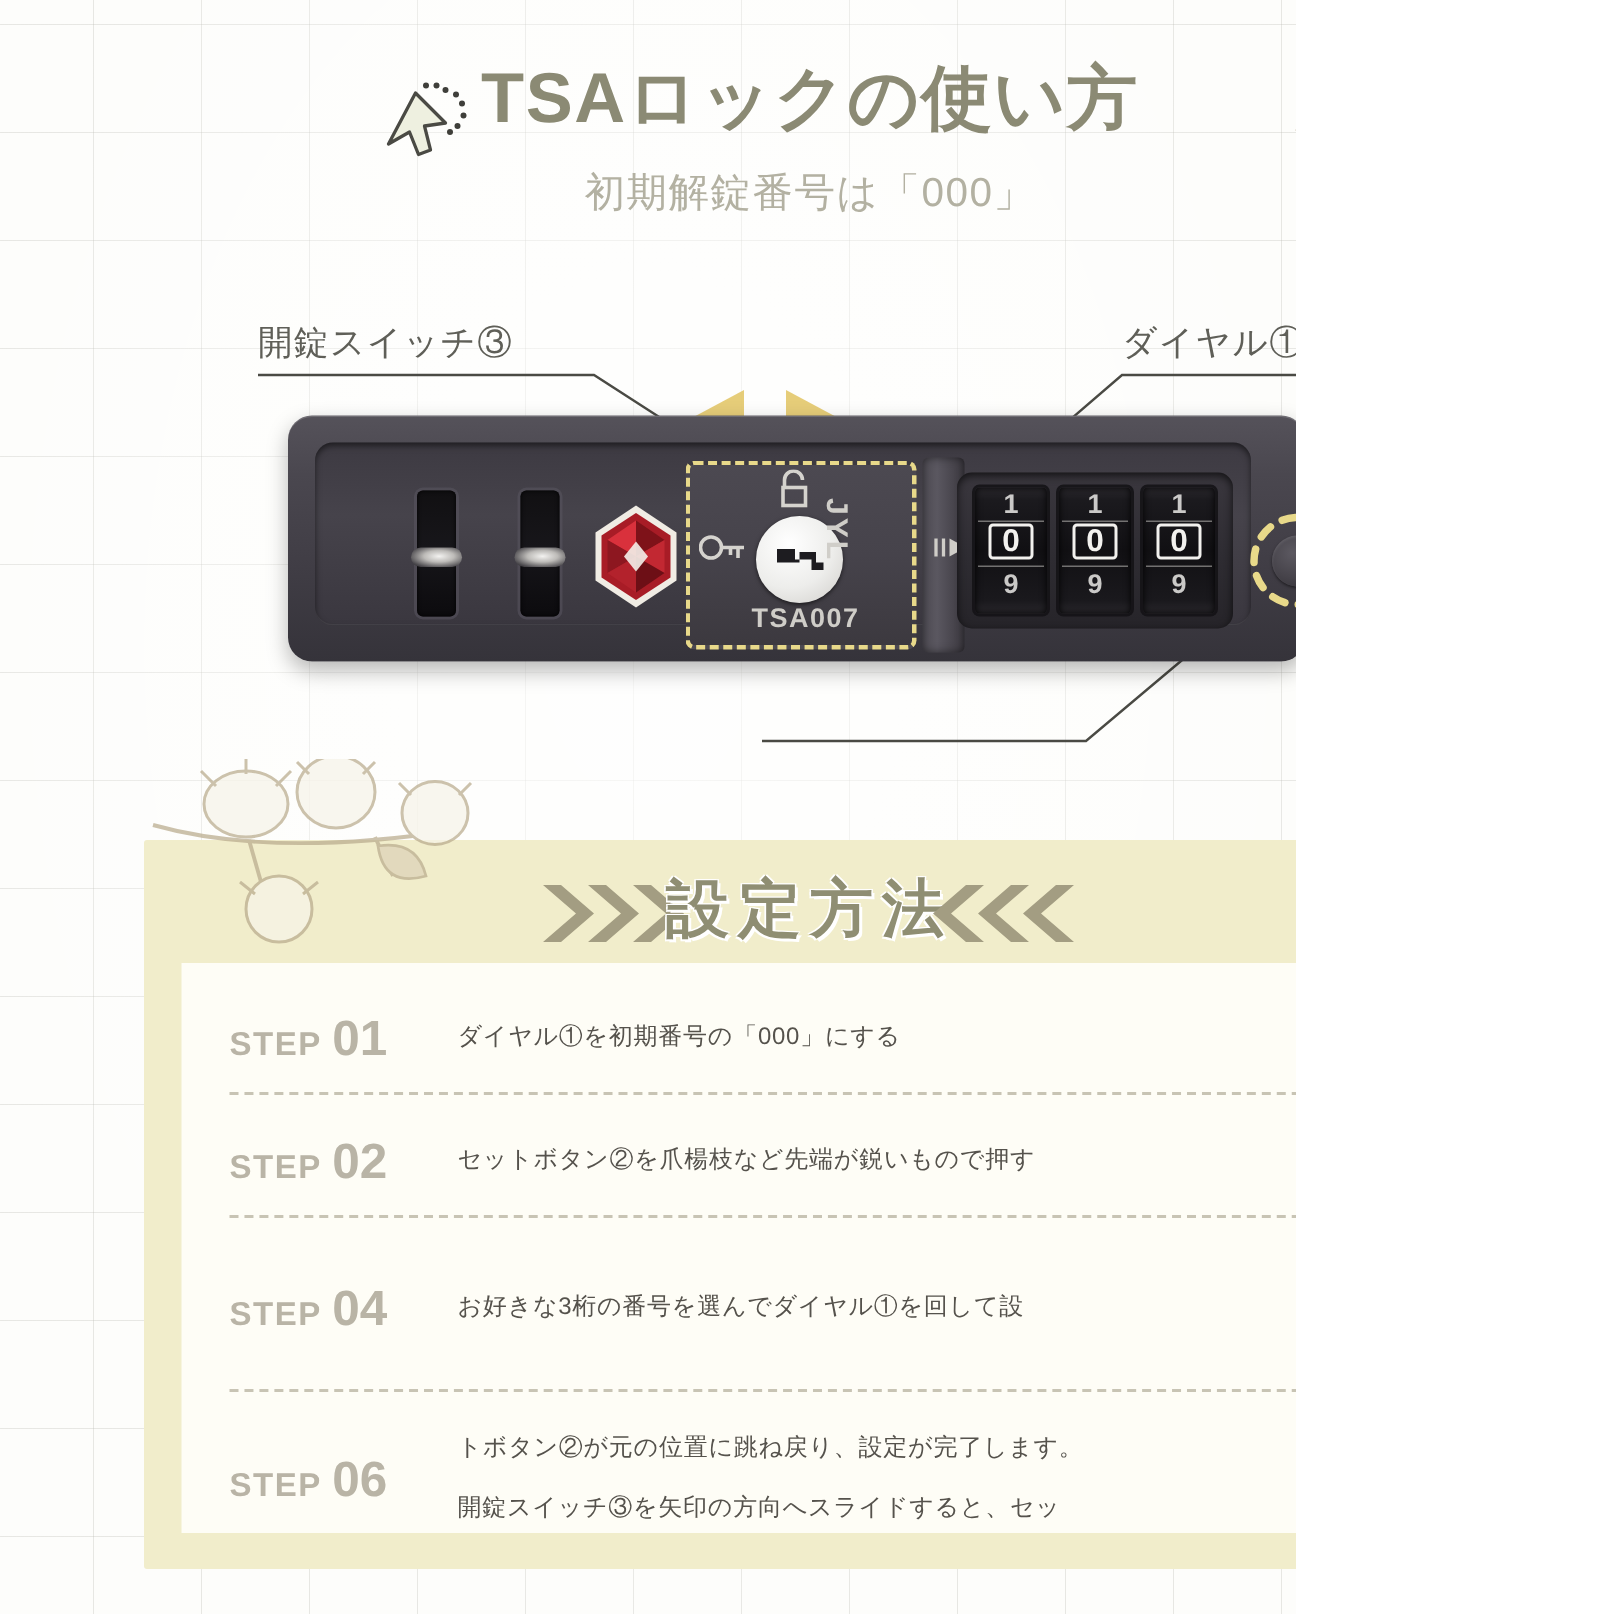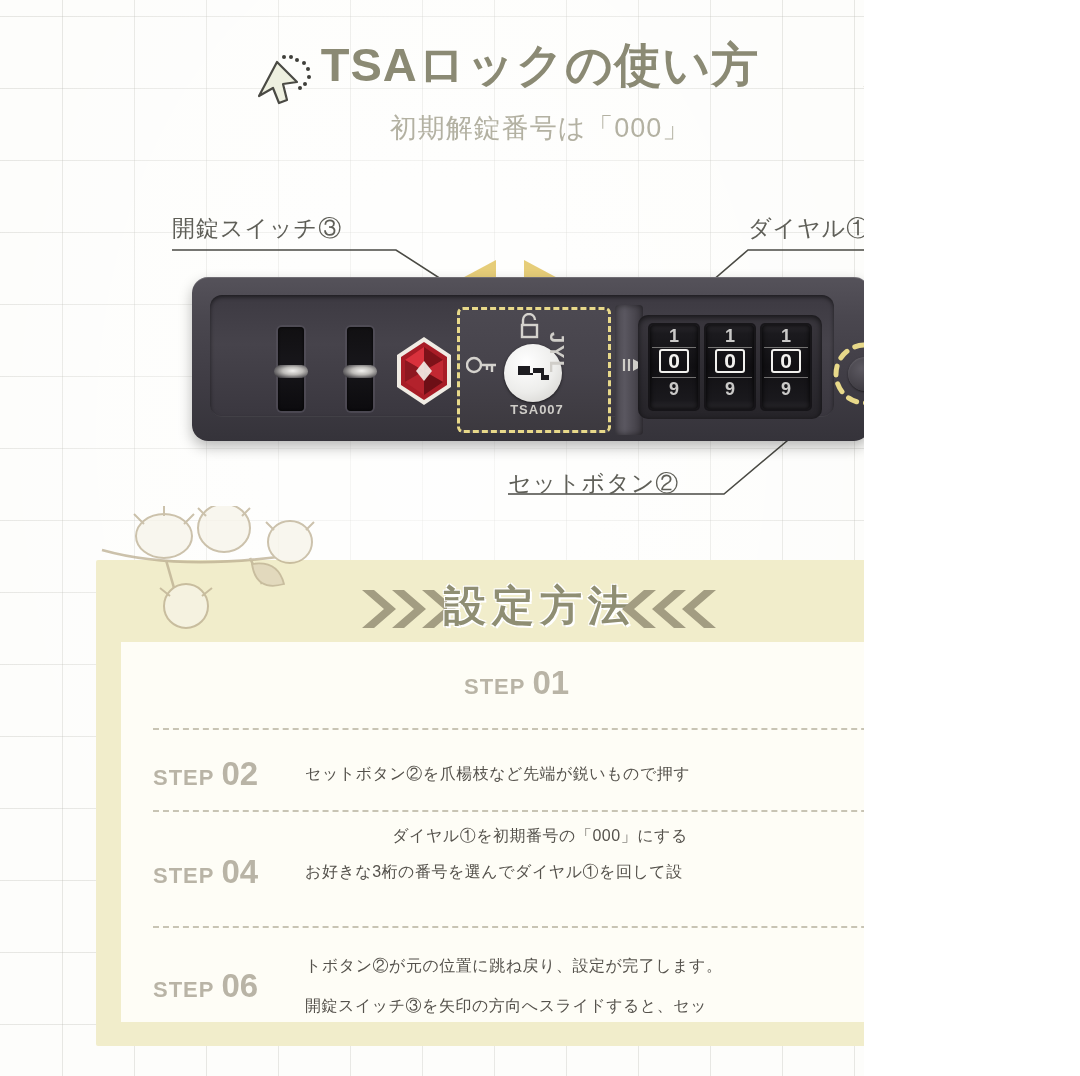--- a/index.html
+++ b/index.html
@@ -97,21 +97,21 @@
   #keyhole-circle{
     position:absolute;left:44px;top:34px;width:58px;height:58px;border-radius:50%;
     background:radial-gradient(circle at 38% 32%, #ffffff 0%, #ededeb 55%, #cfcdc9 100%);
     box-shadow:0 1px 3px rgba(0,0,0,.6);
   }
   #keyhole-slot{
     position:absolute;left:12px;top:20px;width:34px;height:18px;
   }
   #tsa007{
     position:absolute;left:0;top:92px;width:154px;text-align:center;
-    font-size:13px;font-weight:bold;color:#cfcdc8;
+    font-size:18px;font-weight:bold;color:#cfcdc8;
     letter-spacing:1px;
   }
   #jyl{
     position:absolute;left:108px;top:22px;
     font-size:20px;font-weight:bold;color:#d0cec9;
     transform:rotate(90deg);transform-origin:left top;letter-spacing:2px;
   }
   #padlock-glyph{position:absolute;left:56px;top:3px;width:26px;height:26px;}
   #key-glyph{position:absolute;left:6px;top:44px;width:32px;height:22px;}
   #shutter{
@@ -246,21 +246,20 @@
   <svg id="leaders" viewBox="0 0 1080 1076">
     <g stroke="#4a4a44" stroke-width="1.6" fill="none">
       <path d="M172 250 L396 250 L520 330"></path>
       <path d="M912 250 L748 250 L676 312"></path>
       <path d="M508 494 L724 494 L800 430"></path>
     </g>
   </svg>
 
   <div class="callout" id="label-switch">開錠スイッチ③</div>
   <div class="callout" id="label-dial">ダイヤル①</div>
-  <div class="callout" id="label-set">セットボタン②</div>
 
   <svg id="gold-arrows" viewBox="0 0 220 40">
     <path d="M96 4 L96 34 L40 34 Z" fill="#e3c86a" opacity=".9"></path>
     <path d="M124 4 L124 34 L180 34 Z" fill="#e3c86a" opacity=".9"></path>
   </svg>
 
   <div id="lock">
     <div id="lock-inset">
 
       <div class="slider" id="slider-1"></div>
@@ -350,21 +349,21 @@
     <svg class="chev" id="chev-right" viewBox="0 0 104 46">
       <g fill="#a39d82">
         <path d="M100 4 L78 23 L100 42 L88 42 L66 23 L88 4 Z"></path>
         <path d="M70 4 L48 23 L70 42 L58 42 L36 23 L58 4 Z"></path>
         <path d="M40 4 L18 23 L40 42 L28 42 L6 23 L28 4 Z"></path>
       </g>
     </svg>
 
     <div id="panel-inner">
 
-      <div class="step-row" style="top:22px;height:56px;flex-direction:column;">
+      <div class="step-row" style="top:22px;height:56px;">
         <div class="step-label">
           <span class="s-word">STEP</span><span class="s-num">01</span>
         </div>
         <div class="step-text">
           <div>ダイヤル①を初期番号の「000」にする</div>
         </div>
       </div>
       <div class="divider" style="top:86px;"></div>
 
       <div class="step-row" style="top:104px;height:56px;">

